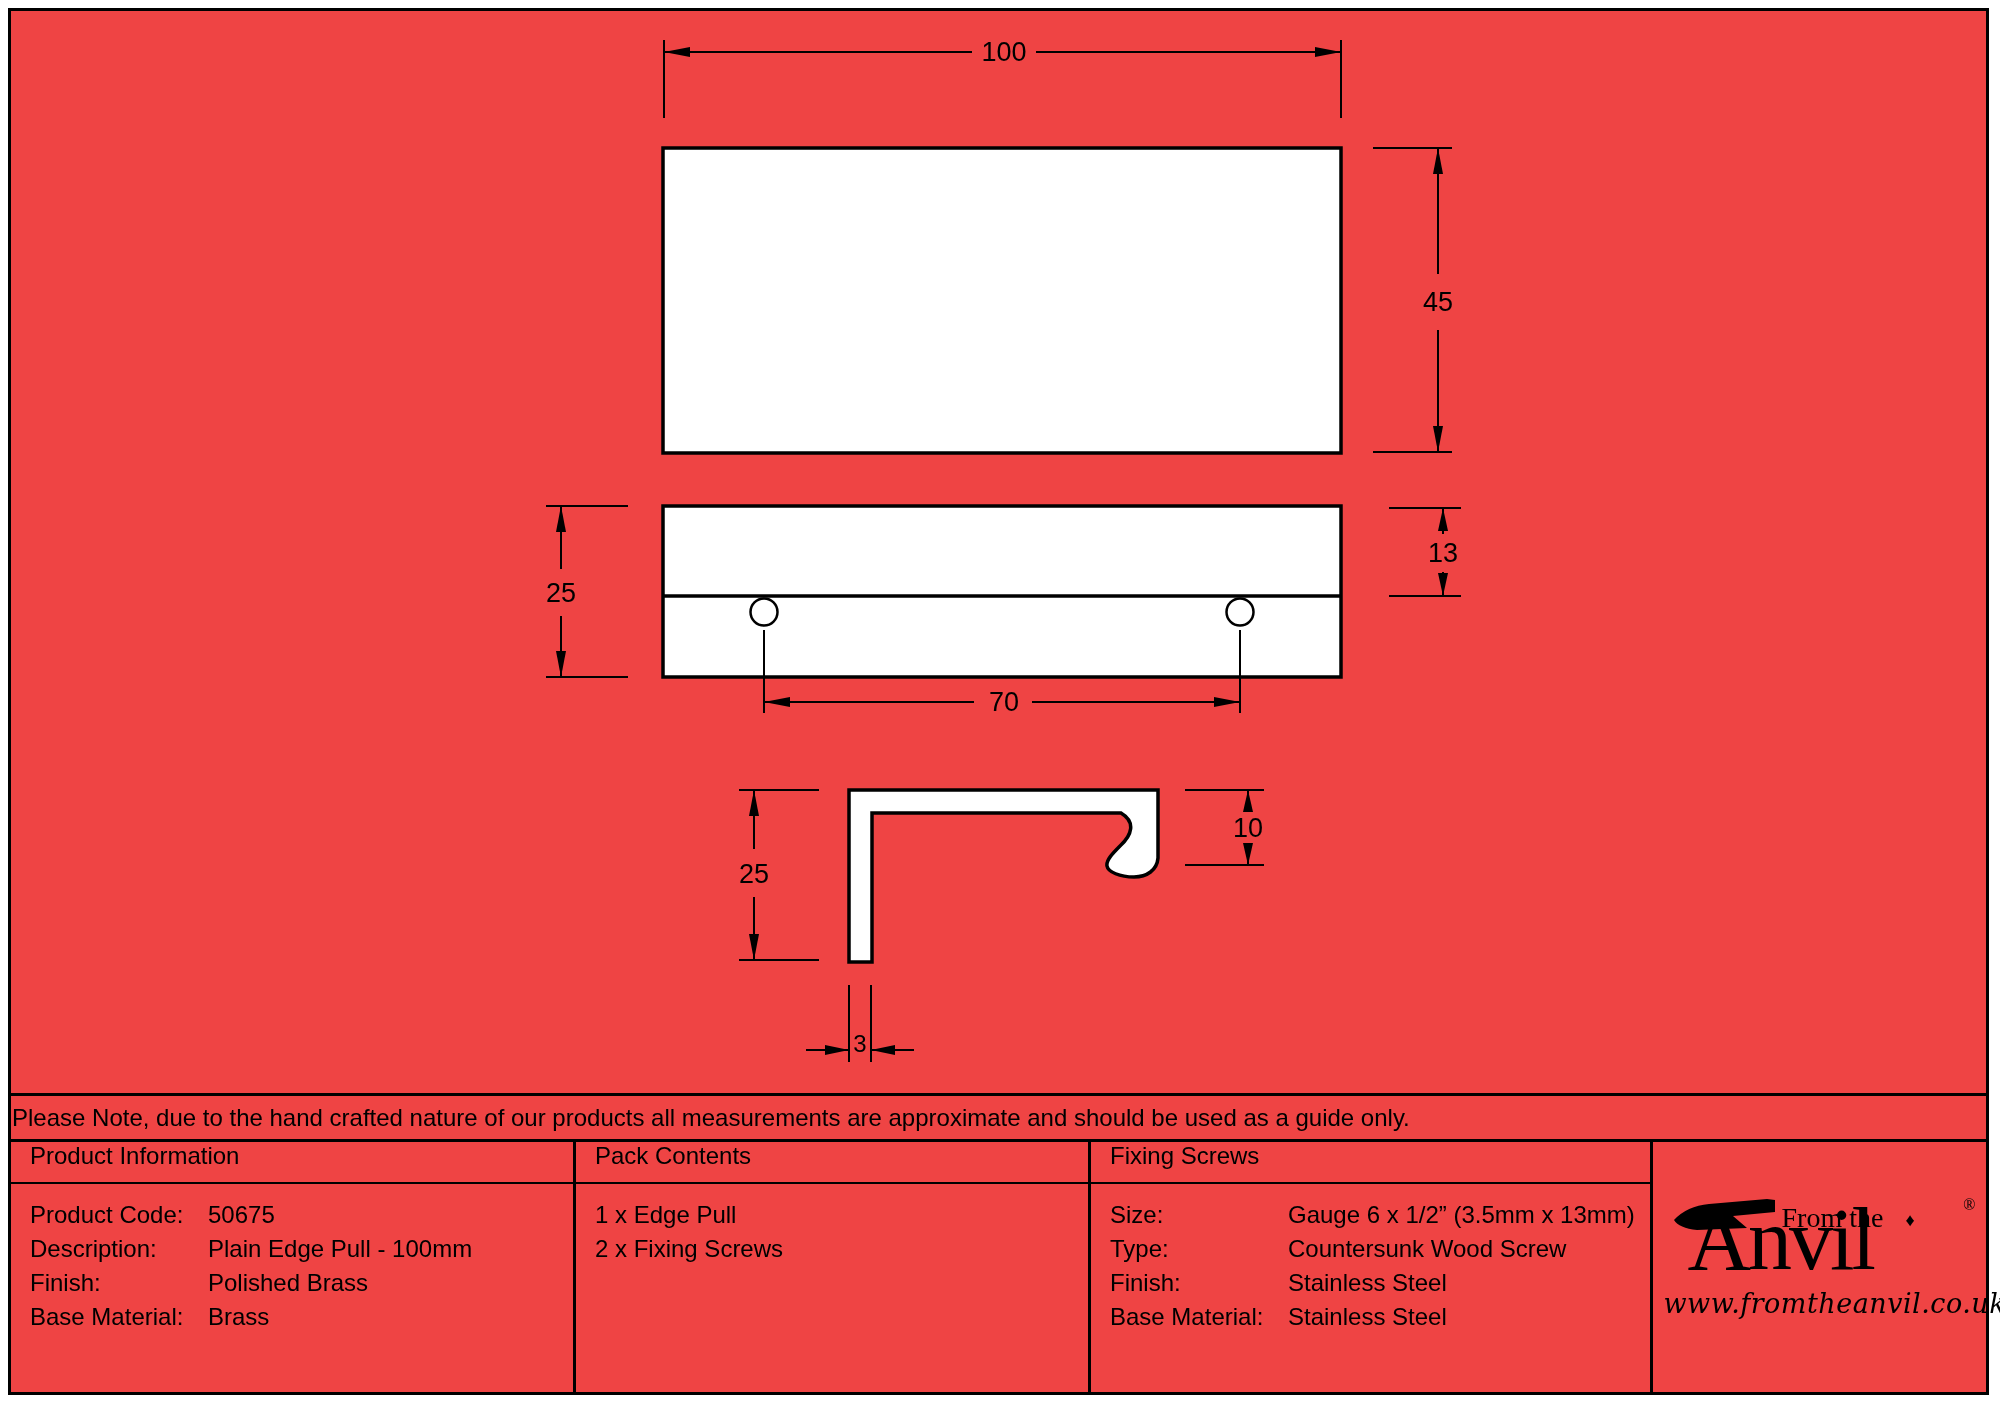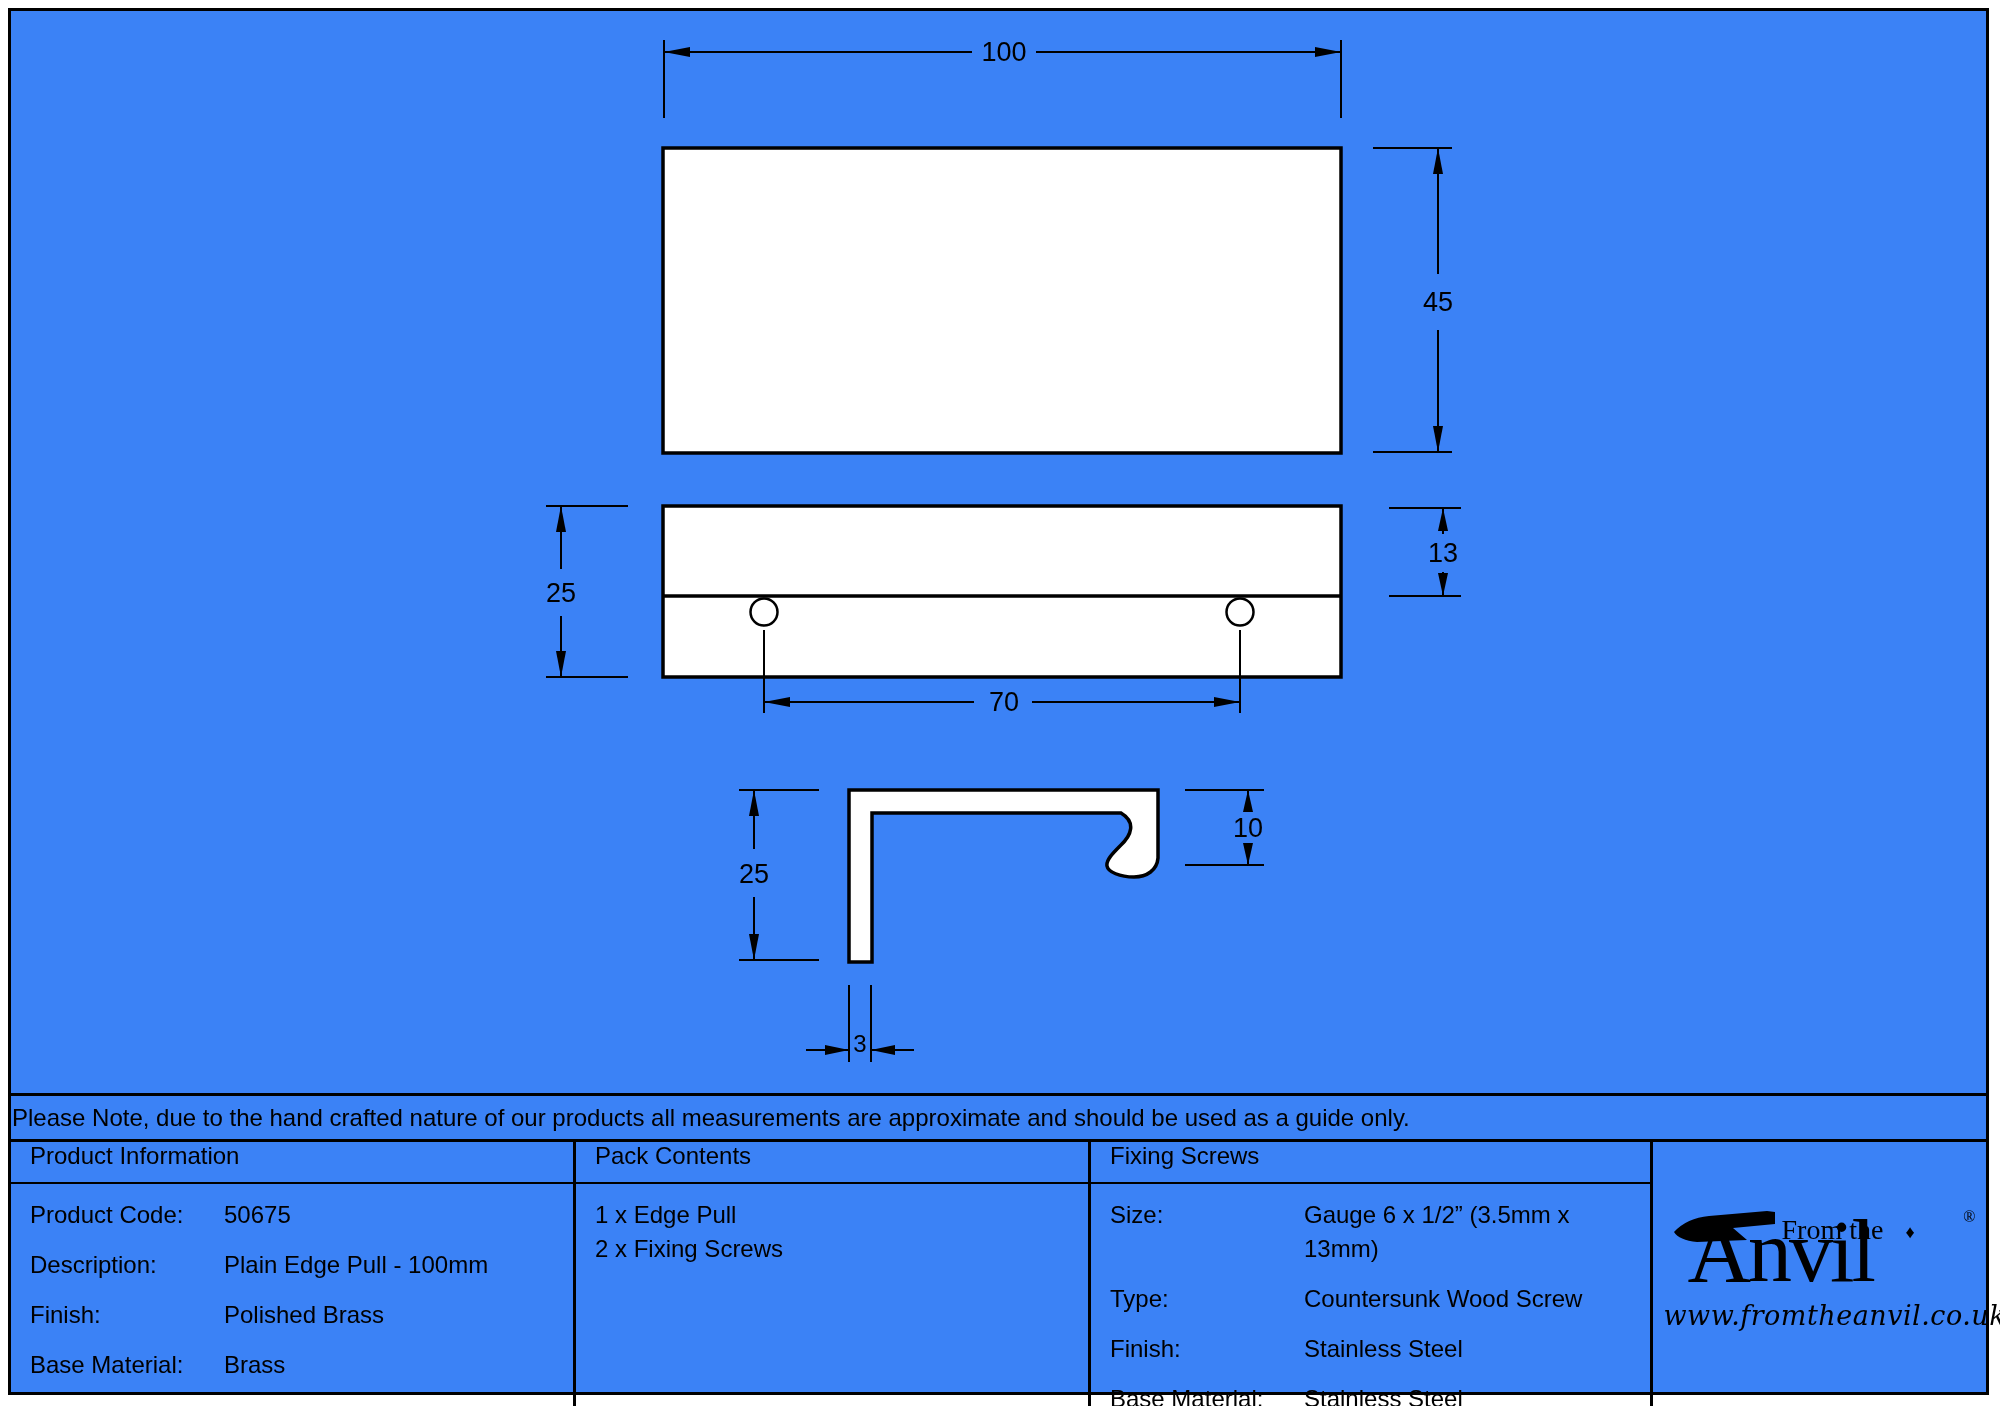--- a/index.html
+++ b/index.html
@@ -1,30 +1,30 @@
 <!DOCTYPE html>
 <html><head>
 <meta charset="utf-8">
 <style>
   html,body{margin:0;padding:0;background:#ffffff;}
   body{width:2000px;height:1406px;position:relative;font-family:"Liberation Sans",sans-serif;color:#000;}
   .sheet{position:absolute;left:8px;top:8px;width:1981px;height:1387px;border:3px solid #000;
-         box-sizing:border-box;display:flex;flex-direction:column;background:#3b82f6;}
+         box-sizing:border-box;display:flex;flex-direction:column;background:#ef4444;}
   .drawing-area{height:1082px;flex:0 0 auto;position:relative;}
   .drawing-area svg{display:block;}
 
   .note-band{flex:0 0 auto;height:49px;box-sizing:border-box;border-top:3px solid #000;border-bottom:3px solid #000;
              display:flex;align-items:center;padding-left:1px;font-size:24px;}
 
   .spec-table{flex:1 1 auto;display:grid;grid-template-columns:565px 515px 562px 1fr;grid-template-rows:42px 1fr;}
   .cell{box-sizing:border-box;}
   .hdr{border-bottom:2px solid #000;display:flex;padding-left:19px;font-size:24px;}
   .v3{border-right:3px solid #000;}
   .bodycell{padding:14px 0 0 19px;font-size:24px;line-height:34px;}
-  .kv{display:grid;grid-template-columns:178px 1fr;gap:16px;}
+  .kv{display:grid;grid-template-columns:178px 1fr;}
   .kv.fix{grid-template-columns:178px 1fr;}
   .plist div{line-height:34px;}
   .logo-cell{grid-column:4;grid-row:1 / 3;display:flex;align-items:center;justify-content:center;}
 
   .logo{position:relative;width:292px;height:118px;}
   .anvil-word{position:absolute;left:14px;top:-8px;font-family:"Liberation Serif",serif;font-size:88px;line-height:80px;letter-spacing:-3px;}
   .anvil-icon{position:absolute;left:-4px;top:-10px;width:110px;height:34px;}
   .from-the{position:absolute;left:108px;top:-6px;font-family:Liberation Serif, serif;font-size:28px;}
   .diamond{position:absolute;left:232px;top:2px;font-size:18px;}
   .reg{position:absolute;right:-10px;top:-12px;font-size:16px;font-family:"Liberation Serif",serif;}

